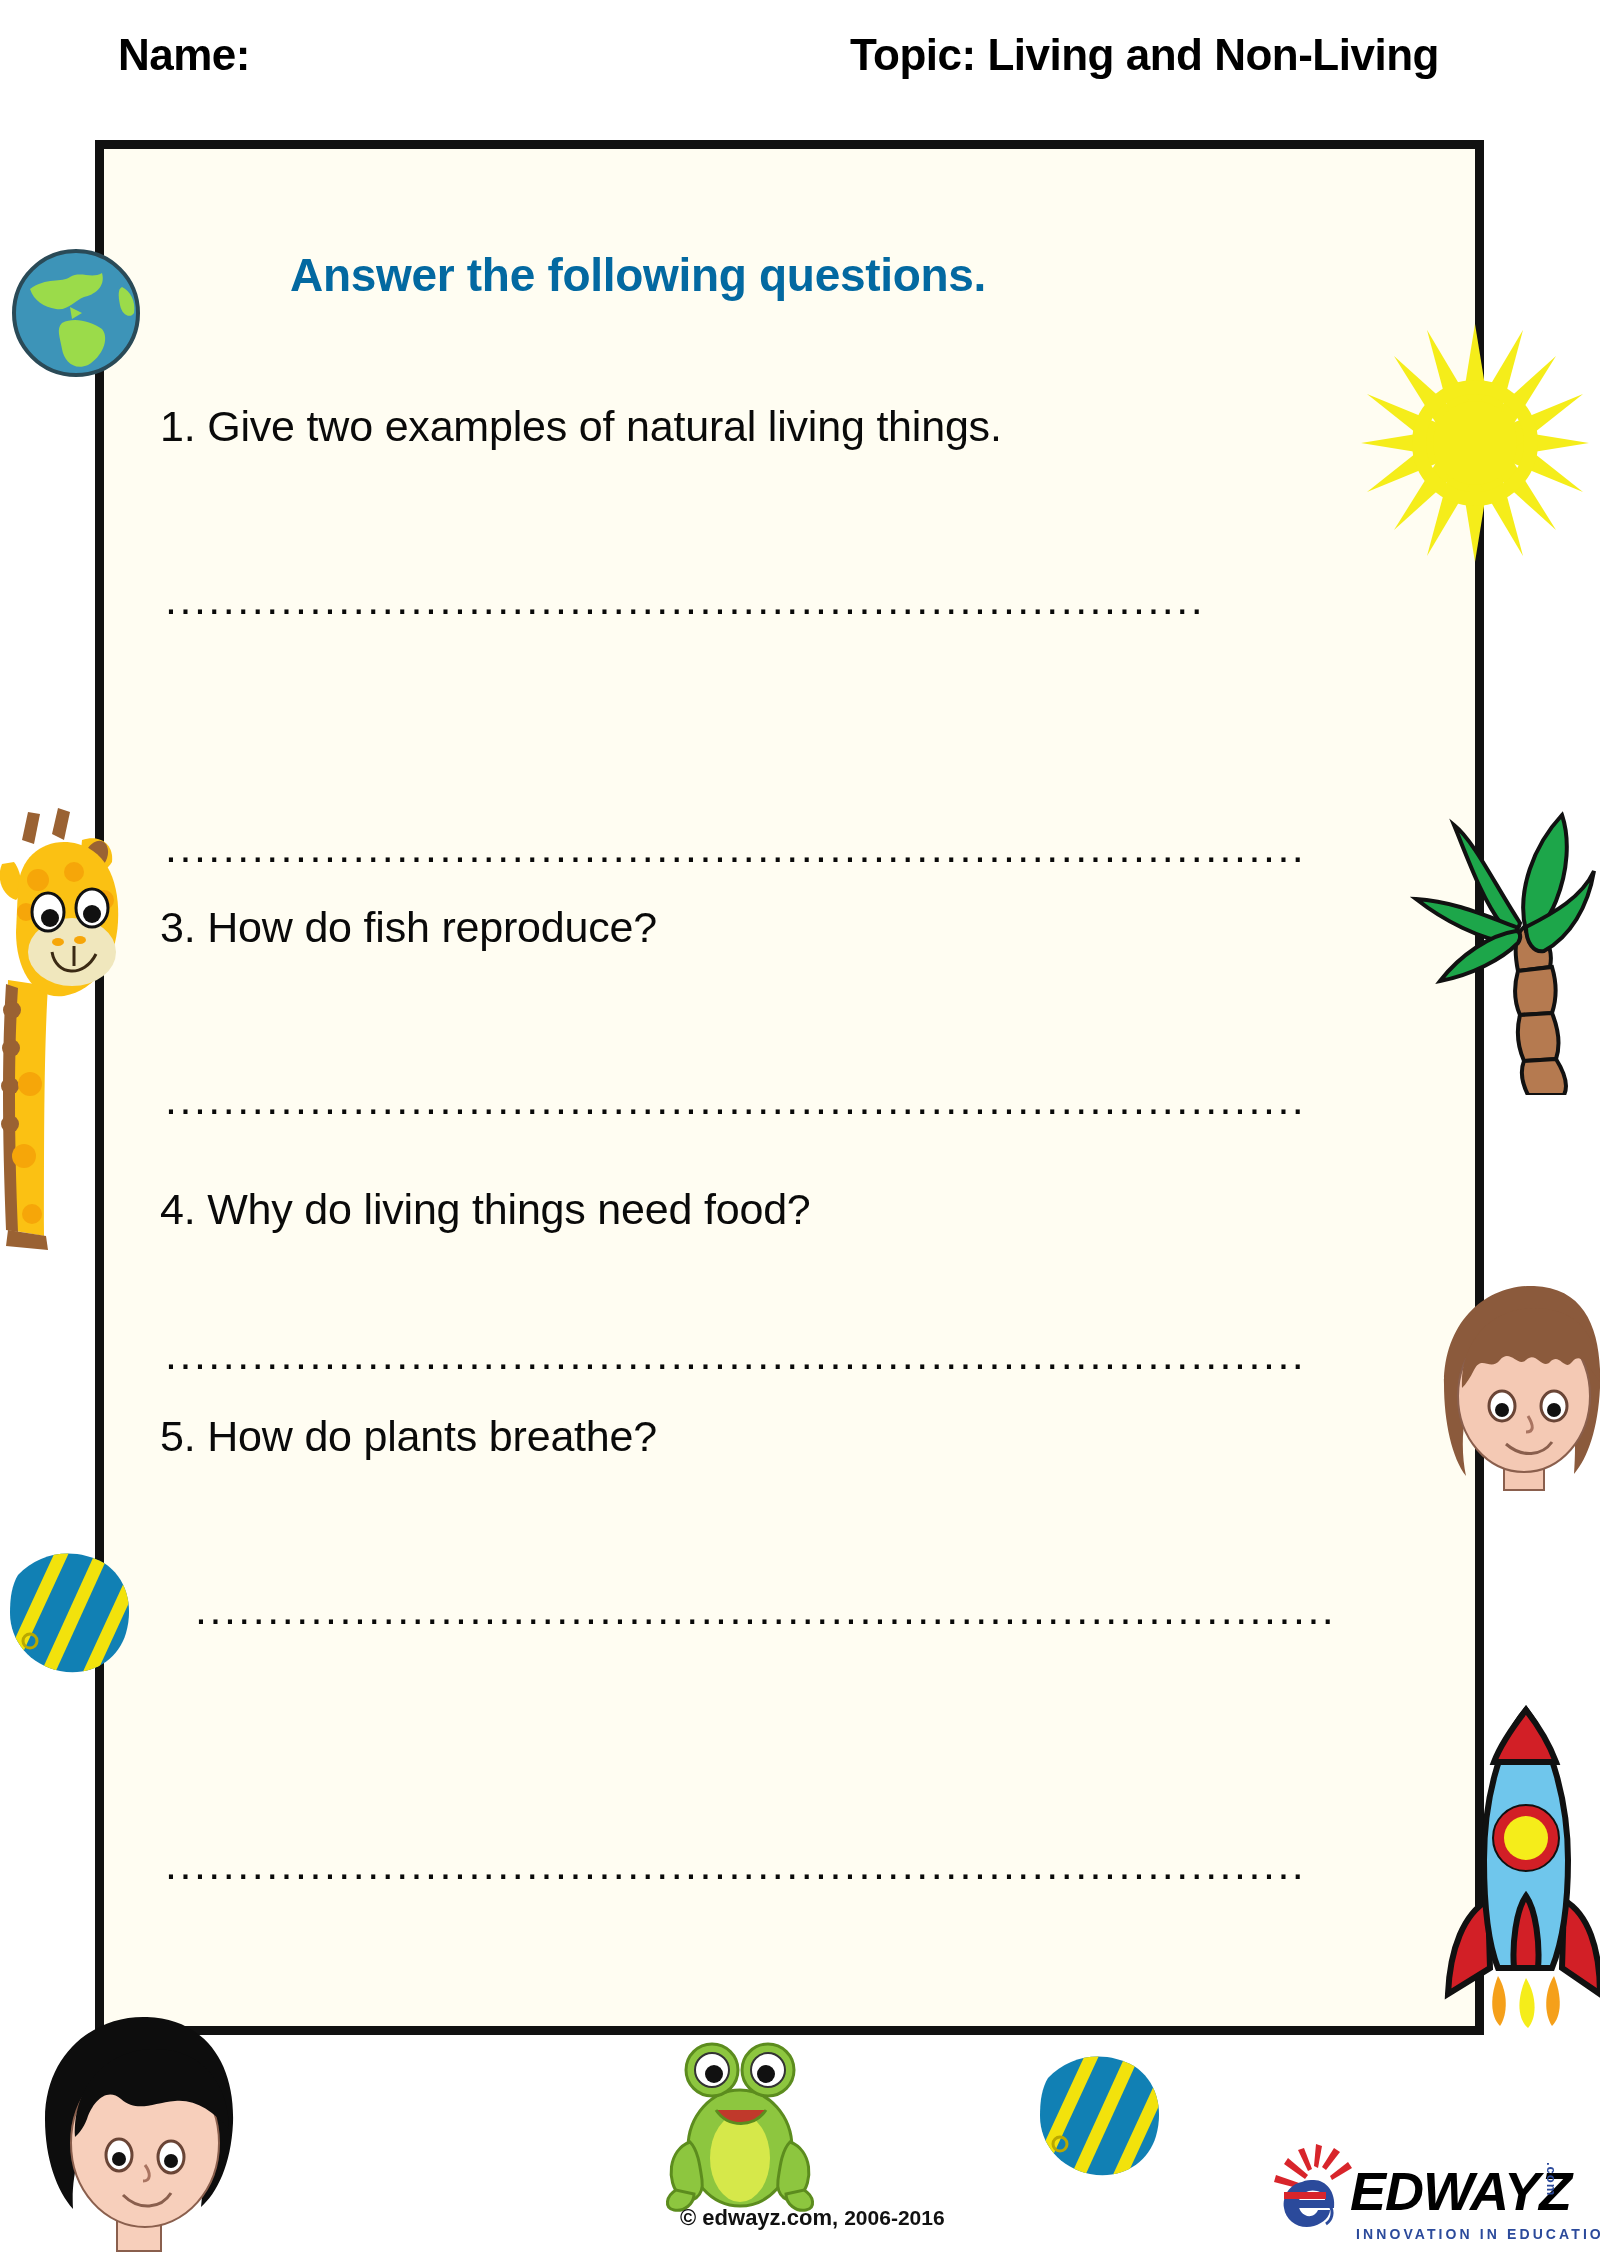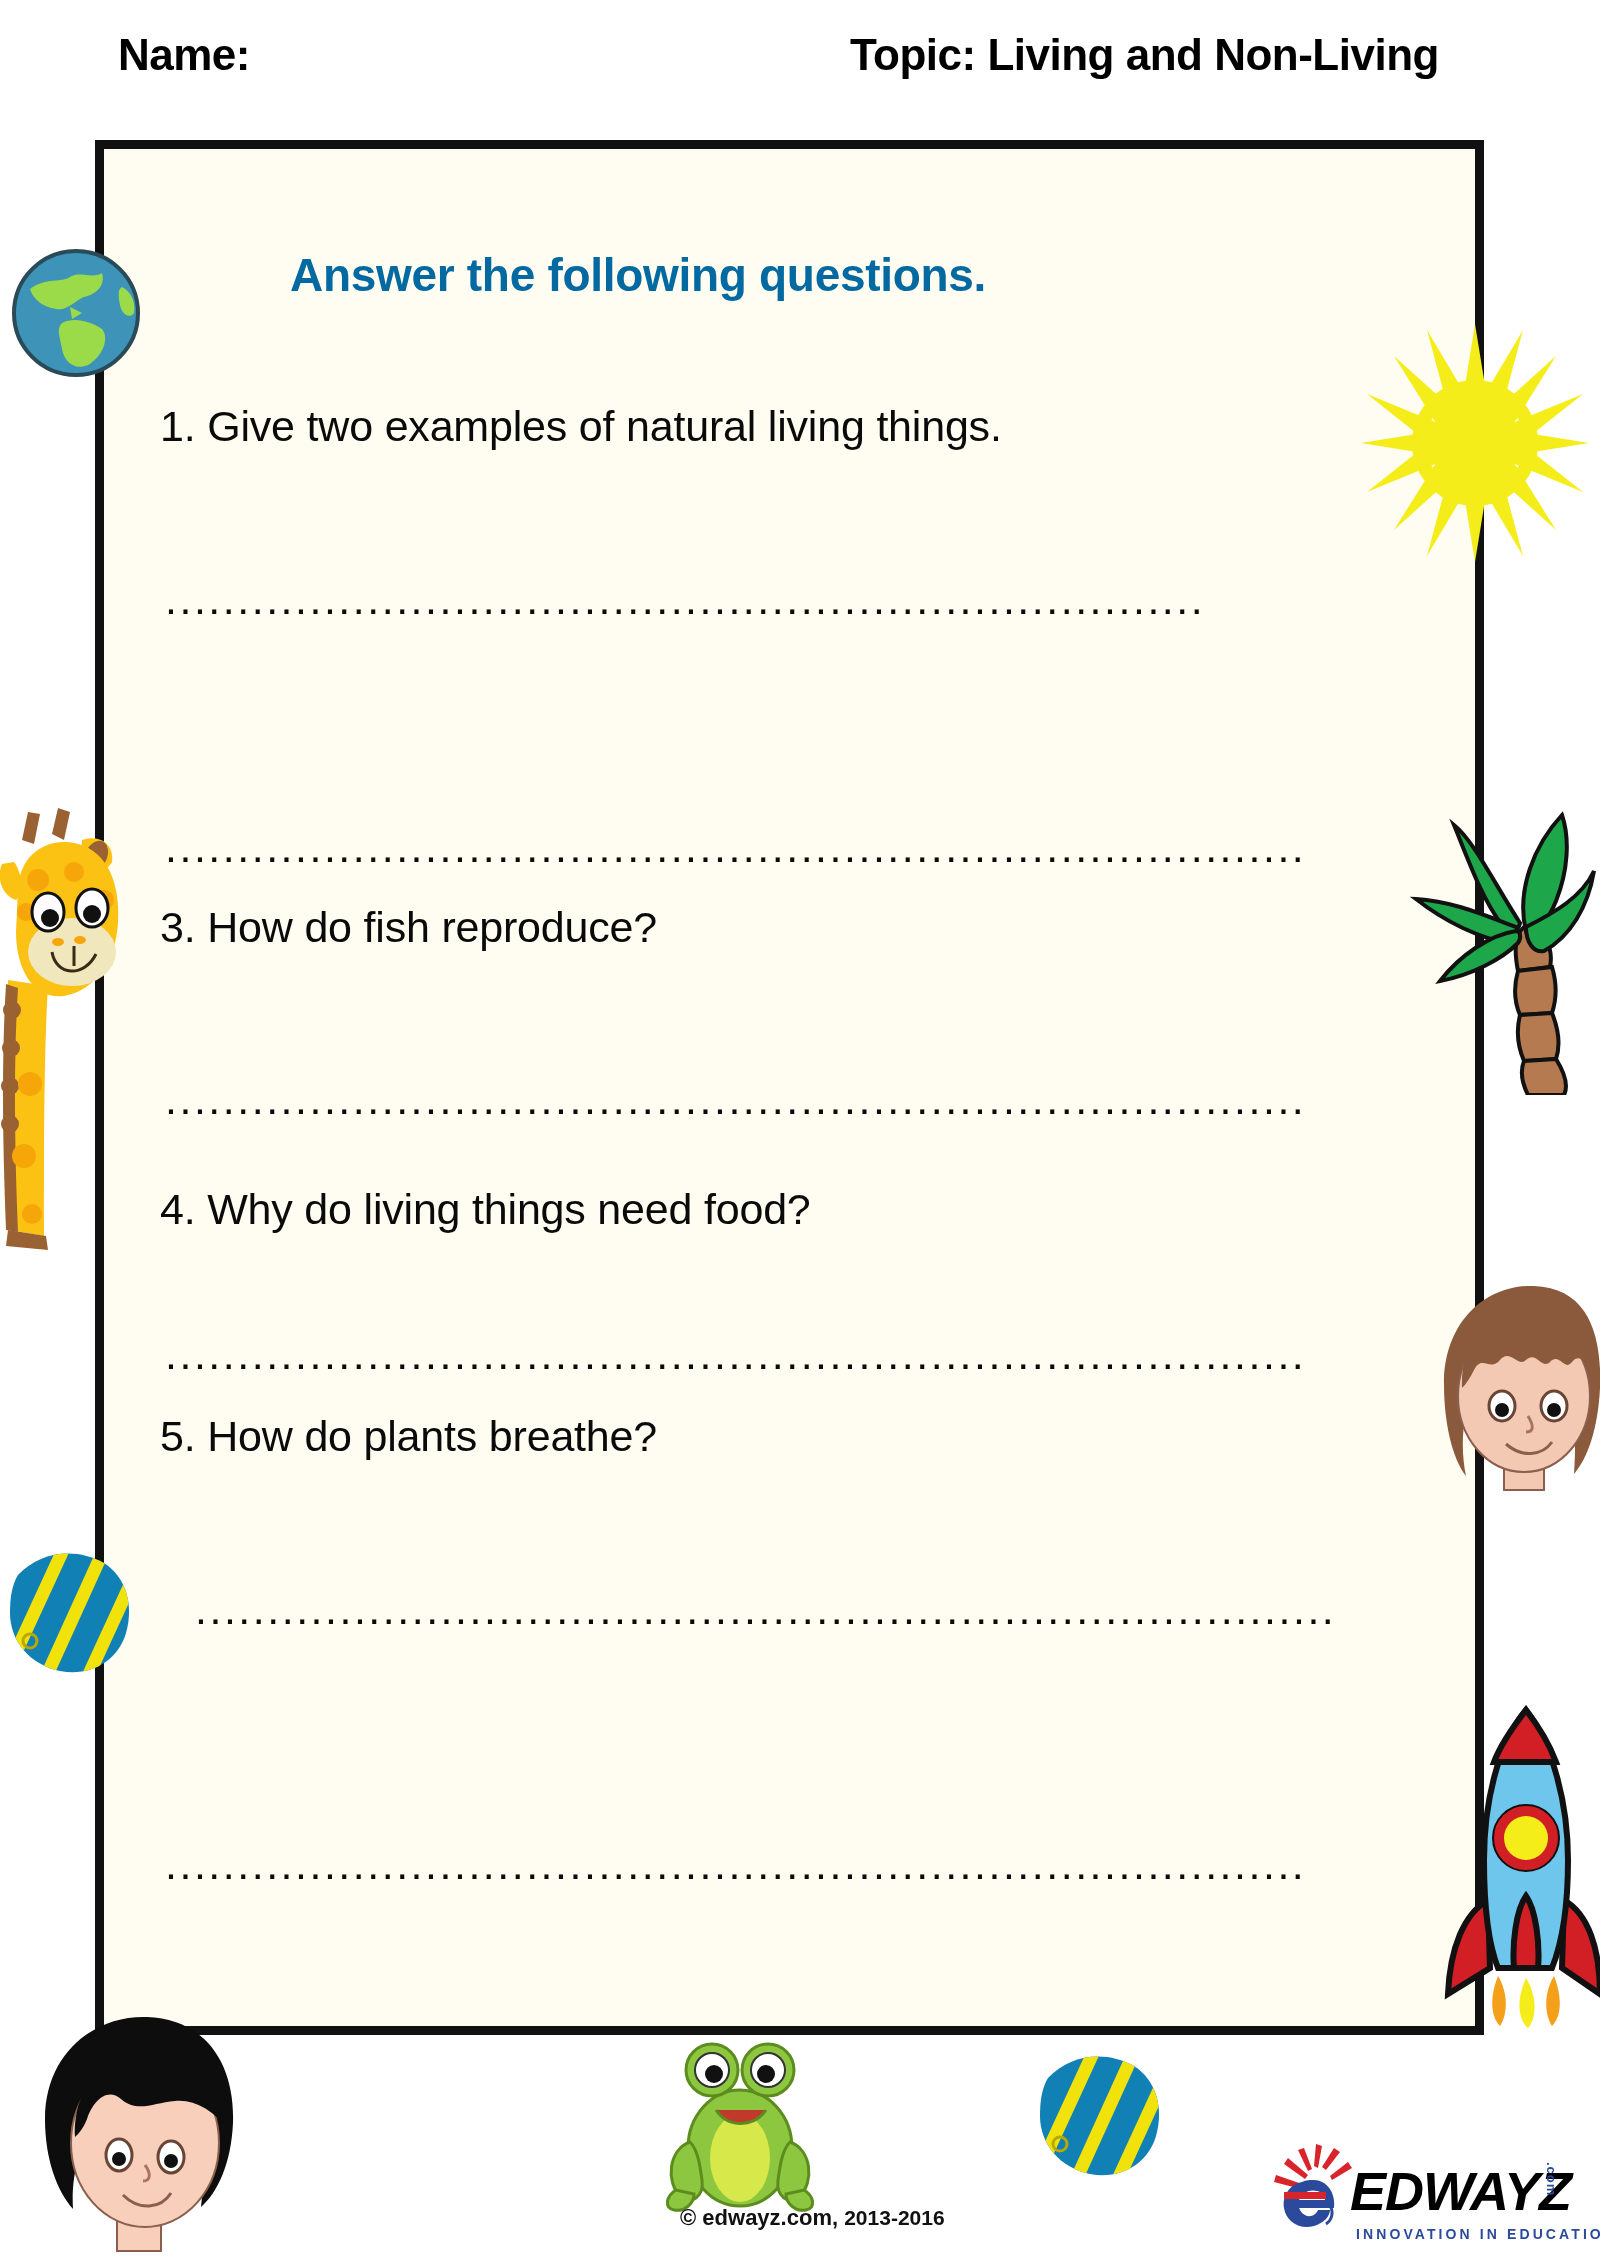--- a/index.html
+++ b/index.html
@@ -363,21 +363,21 @@
     <path d="M86 196 C76 210 72 244 74 268 L98 268 C100 244 96 210 86 196 Z" fill="#d21f26" stroke="#111111" stroke-width="6"></path>
 
     <path d="M58 276 C50 296 50 316 60 326 C68 314 68 292 58 276 Z" fill="#f5a01a"></path>
     <path d="M86 278 C76 300 78 320 88 328 C98 316 96 294 86 278 Z" fill="#f5ed1a"></path>
     <path d="M114 276 C122 296 122 316 112 326 C104 314 104 292 114 276 Z" fill="#f5a01a"></path>
   </svg>
 
   <div class="copyright">
     <span>©</span>
     <span>edwayz.com,</span>
-    <span class="yr">2013-2016</span>
+    <span class="yr">2006-2016</span>
   </div>
 
   <div id="logo">
     <svg style="position:absolute; left:0; top:0;" width="96" height="100" viewBox="0 0 96 100">
       <g fill="#d8252b">
         <path d="M44 2 L50 4 L46 26 L42 24 Z"></path>
         <path d="M62 6 L68 10 L54 28 L50 25 Z"></path>
         <path d="M76 20 L80 26 L60 38 L58 34 Z"></path>
         <path d="M26 8 L32 6 L40 27 L36 29 Z"></path>
         <path d="M12 22 L16 16 L36 33 L33 37 Z"></path>

